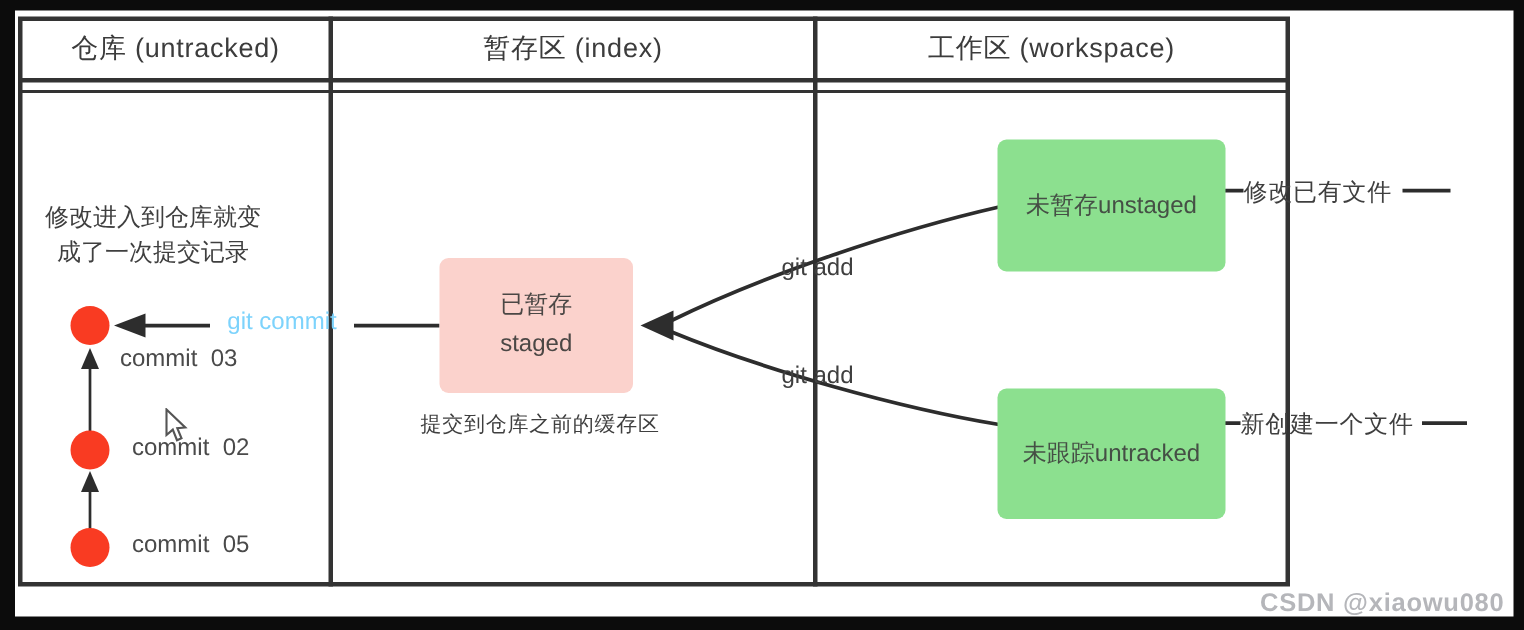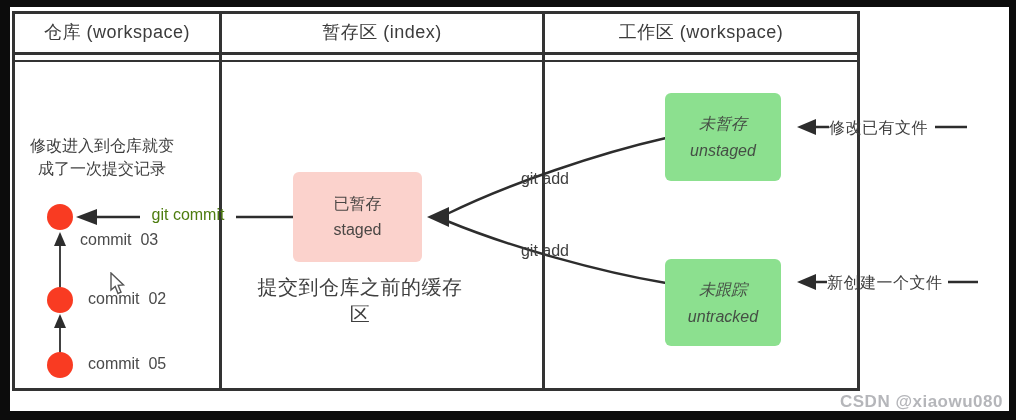--- a/index.html
+++ b/index.html
@@ -32,38 +32,38 @@
   
   #repo-note{left:16px;top:134px;width:172px;text-align:center;font-size:16px;line-height:23px;color:#3f3f3f;}
   .commit-dot{width:26px;height:26px;border-radius:50%;background:#f93b22;}
   #dot-3{left:47px;top:204px;}
   #dot-2{left:47px;top:287px;}
   #dot-1{left:47px;top:352px;}
   .commit-label{font-size:16px;color:#4a4a4a;white-space:pre;}
   #commit-label-3{left:80px;top:231px;}
   #commit-label-2{left:88px;top:290px;}
   #commit-label-1{left:88px;top:355px;}
-  #git-commit-label{left:140px;top:206px;width:96px;text-align:center;font-size:16px;color:#4d7c0f;}
+  #git-commit-label{left:140px;top:206px;width:96px;text-align:center;font-size:16px;color:#7dd3fc;}
 
   
   #staged-box{
     left:293px;top:172px;width:129px;height:90px;border-radius:6px;background:#fbd2cc;
     display:flex;flex-direction:column;align-items:center;justify-content:center;
     font-size:16px;line-height:26px;color:#4b4745;
   }
-  #index-caption{left:255px;top:274px;width:210px;text-align:center;font-size:20px;color:#3f3f3f;letter-spacing:.5px;}
+  #index-caption{left:255px;top:274px;width:210px;text-align:center;font-size:14px;color:#3f3f3f;letter-spacing:.5px;}
   .git-add-label{width:70px;text-align:center;font-size:16px;color:#3f3f3f;}
   #git-add-upper{left:510px;top:170px;}
   #git-add-lower{left:510px;top:242px;}
 
   
   .green-box{
-    left:665px;width:116px;border-radius:6px;background:#8ce08f;
-    display:flex;flex-direction:column;align-items:center;justify-content:center;
-    font-size:16px;line-height:27px;color:#454f45;font-style:italic;
+    left:665px;width:152px;border-radius:6px;background:#8ce08f;
+    display:flex;flex-direction:row;align-items:center;justify-content:center;
+    font-size:16px;line-height:27px;color:#454f45;
   }
   #unstaged-box{top:93px;height:88px;}
   #untracked-box{top:239px;height:87px;margin-top:20px;}
   .arrow-label{font-size:16px;color:#3f3f3f;letter-spacing:.5px;}
   #modify-label{left:829px;top:118px;}
   #newfile-label{left:827px;top:273px;}
 
   #watermark{left:840px;top:392px;font-size:17px;color:#b5b6ba;letter-spacing:.5px;font-weight:bold;}
 
   #arrows{left:0;top:0;width:1016px;height:420px;pointer-events:none;}
@@ -75,21 +75,21 @@
 <div id="stage">
 
   <div id="canvas" class="abs"></div>
 
   <div id="table-frame" class="abs"></div>
   <div id="col-div-1" class="abs vdiv"></div>
   <div id="col-div-2" class="abs vdiv"></div>
   <div id="head-line-a" class="abs hline"></div>
   <div id="head-line-b" class="abs hline"></div>
 
-  <div id="col-header-repo" class="abs col-header">仓库 (workspace)</div>
+  <div id="col-header-repo" class="abs col-header">仓库 (untracked)</div>
   <div id="col-header-index" class="abs col-header">暂存区 (index)</div>
   <div id="col-header-workspace" class="abs col-header">工作区 (workspace)</div>
 
   <svg id="arrows" class="abs" viewBox="0 0 1016 420" xmlns="http://www.w3.org/2000/svg">
 
     <path d="M293 217 L236 217 M140 217 L94 217" stroke="#2d2d2d" stroke-width="2.5" fill="none"></path>
     <polygon points="76,217 97,209 97,225" fill="#2d2d2d"></polygon>
 
     <path d="M60 288 L60 244" stroke="#2d2d2d" stroke-width="1.8" fill="none"></path>
     <polygon points="60,232 54,246 66,246" fill="#2d2d2d"></polygon>

